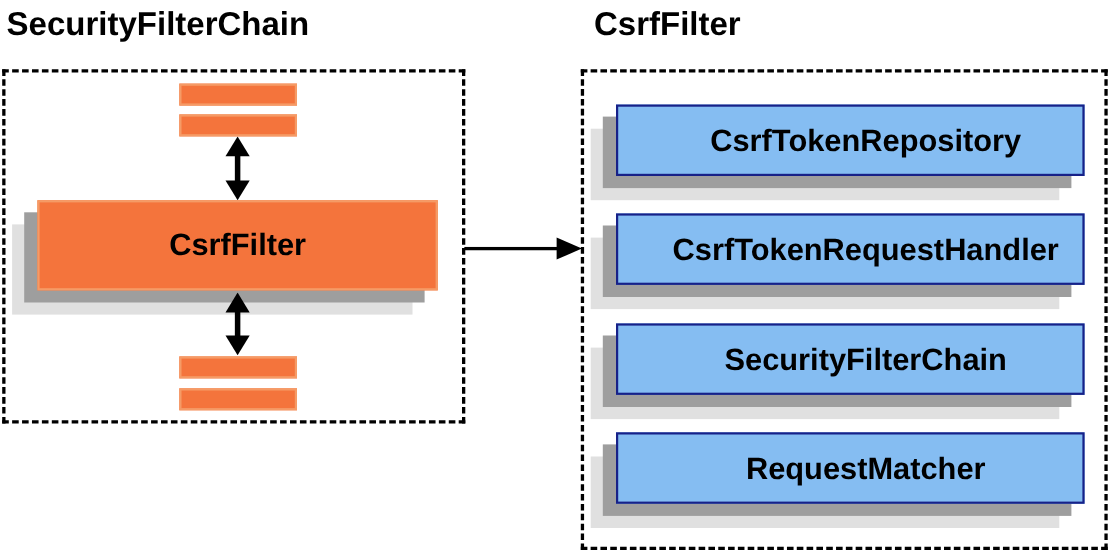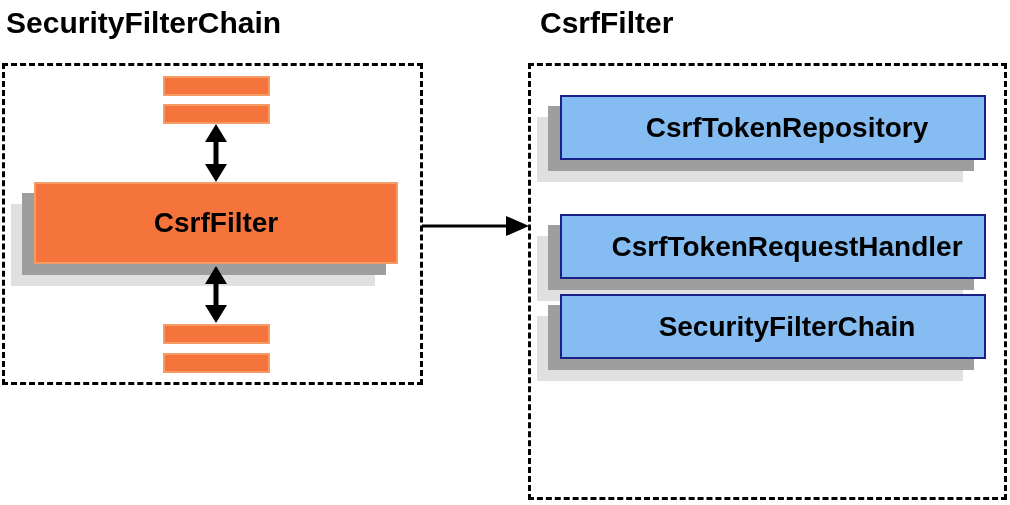--- a/index.html
+++ b/index.html
@@ -75,21 +75,21 @@
     align-items: center;
     justify-content: center;
     font-weight: bold;
     font-size: 28px;
     color: #000;
     box-shadow: -12px 11px 0 var(--shadow-dark, #9e9e9e),
                 -23px 22px 0 var(--shadow-light, #e0e0e0);
     padding-left: 28px;
   }
   #comp-box-1 { top: 95px; }
-  #comp-box-2 { top: 194px; margin-top: 20px; }
+  #comp-box-2 { top: 194px; }
   #comp-box-3 { top: 294px; }
   #comp-box-4 { top: 393px; }
 
   .arrow-svg { position: absolute; }
   #v-arrow-top    { left: 201px; top: 124px; }
   #v-arrow-bottom { left: 201px; top: 266px; }
   #h-arrow        { left: 422px; top: 211px; }
 </style>
 </head>
 <body>
@@ -132,14 +132,17 @@
 
   <div class="comp-box" id="comp-box-1">
     <span>CsrfTokenRepository</span>
   </div>
   <div class="comp-box" id="comp-box-2">
     <span>CsrfTokenRequestHandler</span>
   </div>
   <div class="comp-box" id="comp-box-3">
     <span>SecurityFilterChain</span>
   </div>
+  <div class="comp-box" id="comp-box-4">
+    <span>RequestMatcher</span>
+  </div>
 
 </div>
 
 </body></html>

